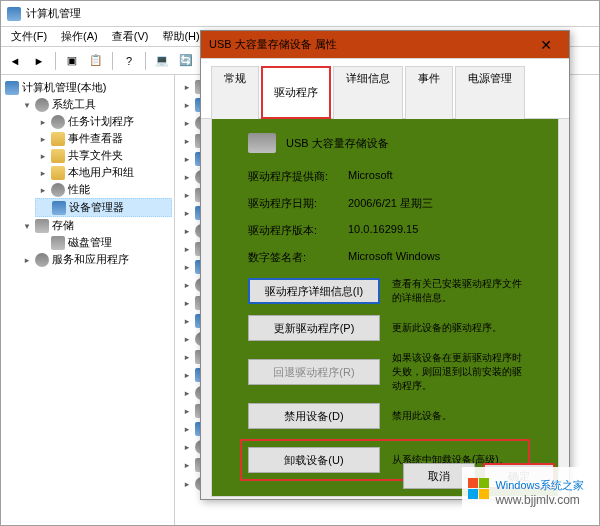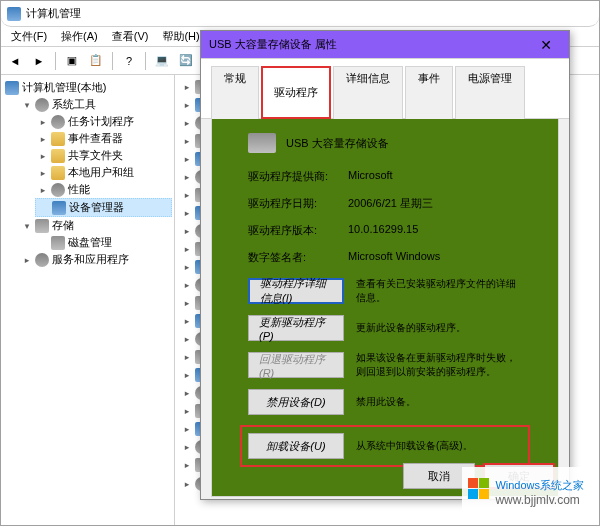--- a/index.html
+++ b/index.html
@@ -1,20 +1,20 @@
 <!DOCTYPE html>
 <html><head>
   <meta charset="utf-8">
   <style>
     * { margin: 0; padding: 0; box-sizing: border-box; font-family: "Microsoft YaHei", "SimSun", sans-serif; font-size: 11px; }
     body { background: #fff; width: 600px; height: 526px; overflow: hidden; position: relative; }
     
     
     .main-window { width: 600px; height: 526px; border: 1px solid #a0a0a0; background: #fff; }
-    .titlebar { height: 26px; background: #fff; border-bottom: 1px solid #d0d0d0; display: flex; align-items: center; padding-left: 6px; border-radius: 10px; }
+    .titlebar { height: 26px; background: #fff; border-bottom: 1px solid #d0d0d0; display: flex; align-items: center; padding-left: 6px; }
     .titlebar-icon { width: 14px; height: 14px; margin-right: 5px; }
     .menubar { height: 20px; border-bottom: 1px solid #d0d0d0; display: flex; align-items: center; padding-left: 4px; gap: 2px; }
     .menu-item { padding: 2px 6px; cursor: default; }
     .toolbar { height: 28px; border-bottom: 1px solid #d0d0d0; display: flex; align-items: center; padding-left: 4px; gap: 4px; }
     .tb-btn { width: 20px; height: 20px; display: flex; align-items: center; justify-content: center; border: 1px solid transparent; }
     .tb-sep { width: 1px; height: 18px; background: #c0c0c0; margin: 0 2px; }
     
     .client { display: flex; height: calc(100% - 74px); }
     .tree-panel { width: 174px; border-right: 1px solid #d0d0d0; padding: 4px 2px; overflow: hidden; }
     .tree-node { display: flex; align-items: center; padding: 1px 0 1px 2px; cursor: default; white-space: nowrap; }
@@ -23,38 +23,38 @@
     .node-icon { width: 14px; height: 14px; margin-right: 3px; display: inline-block; }
     .tree-children { padding-left: 16px; }
     
     .device-panel { flex: 1; padding: 4px; position: relative; }
     .device-list { display: flex; flex-direction: column; gap: 2px; }
     .dev-item { display: flex; align-items: center; padding: 1px 2px; }
     .dev-icon { width: 14px; height: 14px; margin-right: 4px; }
     
     
     .dialog { position: absolute; left: 200px; top: 30px; width: 370px; height: 470px; background: #f0f0f0; border: 1px solid #888; box-shadow: 2px 2px 8px rgba(0,0,0,0.3); z-index: 10; }
-    .dlg-title { height: 28px; background: #8b5cf6; border-bottom: 1px solid #d4d4d4; display: flex; align-items: center; justify-content: space-between; padding: 0 8px; }
+    .dlg-title { height: 28px; background: #c2410c; border-bottom: 1px solid #d4d4d4; display: flex; align-items: center; justify-content: space-between; padding: 0 8px; }
     .dlg-close { width: 30px; height: 20px; display: flex; align-items: center; justify-content: center; font-size: 14px; }
     
     .tabs { display: flex; background: #fff; padding: 6px 10px 0 10px; gap: 0; border-bottom: 1px solid #d4d4d4; }
     .tab { padding: 4px 12px; border: 1px solid #d4d4d4; border-bottom: none; background: #f0f0f0; margin-right: 2px; position: relative; top: 1px; }
     .tab.active { background: #fff; border-bottom: 1px solid #fff; }
     .tab.highlighted { border: 2px solid #e03030; padding: 17px 11px; }
     
     .tab-content { padding: 14px 36px; background: #4d7c0f; margin: 0 10px 10px 10px; height: 378px; border: 1px solid #d4d4d4; border-top: none; }
     .dev-header { display: flex; align-items: center; margin-bottom: 16px; }
     .usb-icon { width: 28px; height: 20px; margin-right: 10px; }
     
     .prop-row { display: flex; margin-bottom: 12px; }
     .prop-label { width: 100px; }
     .prop-value { flex: 1; }
     
     .btn-row { display: flex; align-items: center; margin-bottom: 10px; gap: 12px; }
-    .btn-row .wbtn { width: 96px; font-style: italic; }
+    .btn-row .wbtn { width: 132px; }
     .btn-desc { flex: 1; font-size: 10px; line-height: 1.4; }
     .wbtn { height: 26px; border: 1px solid #adadad; background: #e1e1e1; display: flex; align-items: center; justify-content: center; cursor: default; padding: 0 10px; }
     .wbtn.disabled { color: #888; }
     .wbtn.hl-blue { border: 2px solid #2060c0; }
     .wbtn.hl-red { border: 2px solid #e03030; }
     .uninstall-wrap { border: 2px solid #e03030; padding: 6px; margin: 4px -8px; }
     
     .dlg-buttons { position: absolute; bottom: 10px; right: 14px; display: flex; gap: 8px; }
     .dlg-buttons .wbtn { width: 72px; }
     

